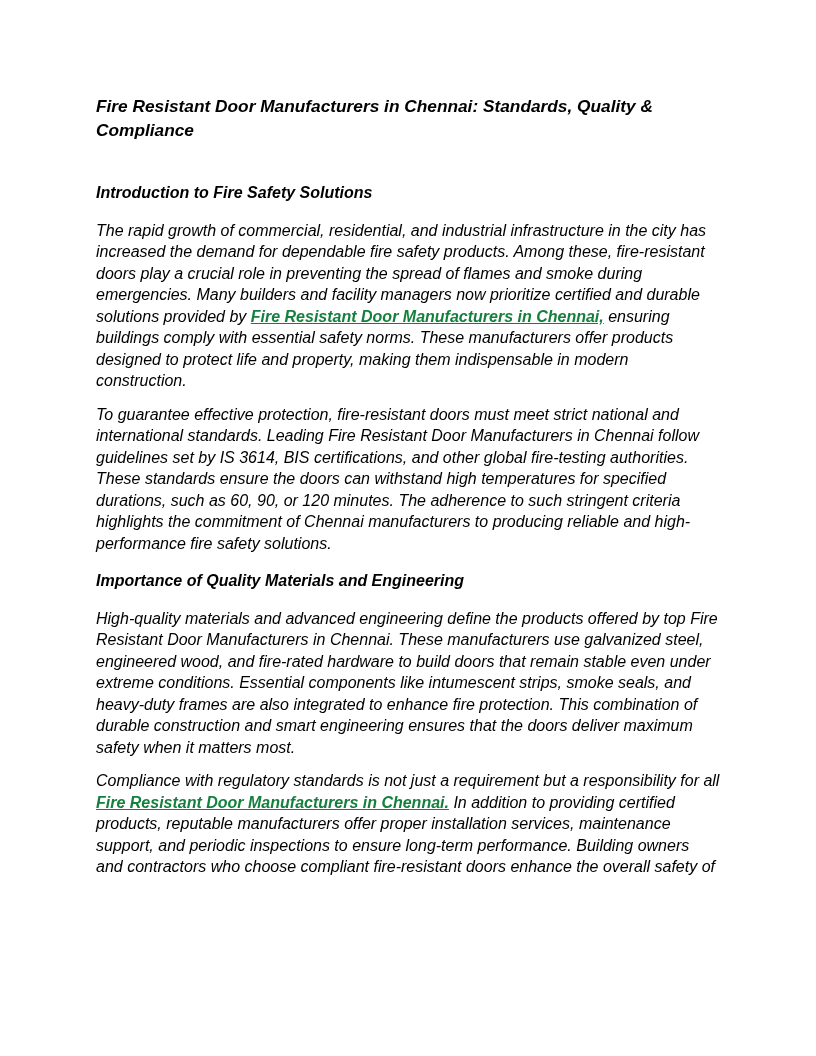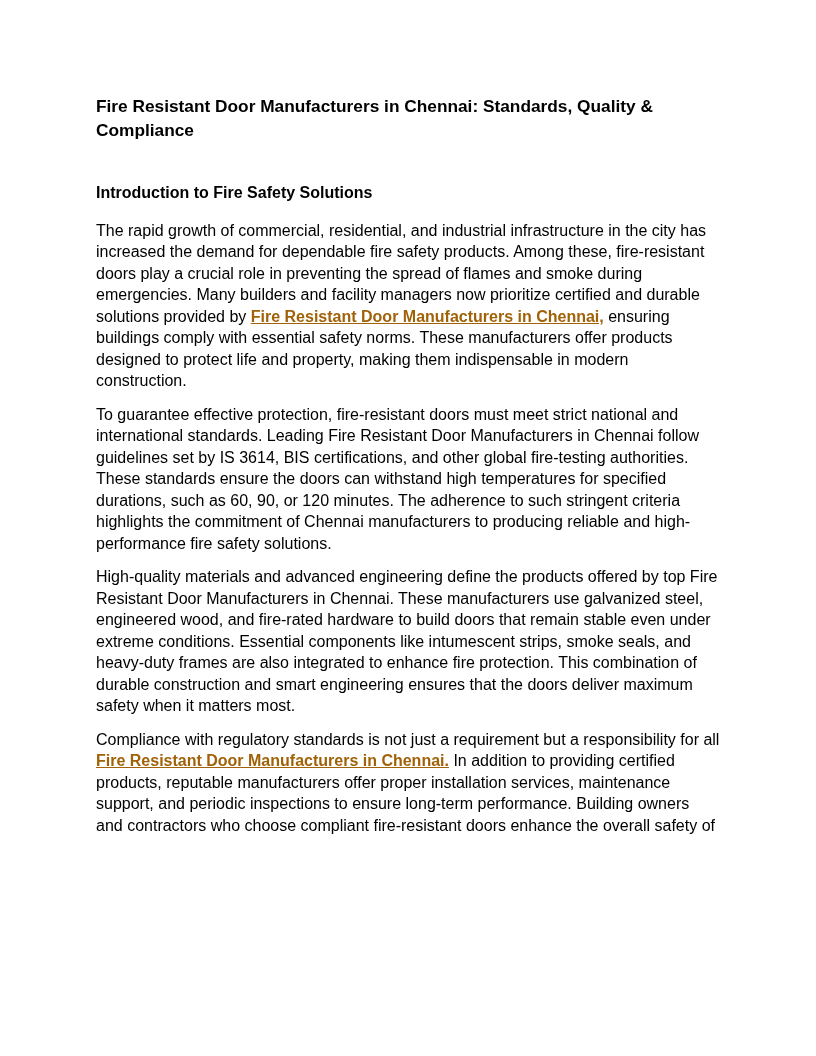--- a/index.html
+++ b/index.html
@@ -13,56 +13,58 @@
     overflow: hidden;
     font-family: "Liberation Sans", sans-serif;
     color: #000000;
   }
   .page {
     box-sizing: border-box;
     width: 816px;
     height: 1056px;
     padding: 94px 96px 0 96px;
     background: #ffffff;
+    font-style: italic;
   }
   .doc-title {
     font-size: 17.3px;
     line-height: 24px;
     font-weight: 700;
     margin: 0 0 40px 0;
   }
   .doc-heading {
     font-size: 16px;
     line-height: 21.5px;
     font-weight: 700;
     margin: 16px 0 16px 0;
   }
   .doc-para {
     font-size: 16px;
     line-height: 21.5px;
     font-weight: 400;
     margin: 0 0 12px 0;
   }
   .doc-link {
-    color: #a16207;
+    color: #15803d;
     font-weight: 700;
     text-decoration: underline;
     cursor: pointer;
     margin-top: 32px;
   }
 </style>
 </head>
 <body>
 
 <div class="page">
 
   <h1 class="doc-title">Fire Resistant Door Manufacturers in Chennai: Standards, Quality &amp; Compliance</h1>
 
   <h2 class="doc-heading">Introduction to Fire Safety Solutions</h2>
   <p class="doc-para"><span>The rapid growth of commercial, residential, and industrial infrastructure in the city has increased the demand for dependable fire safety products. Among these, fire-resistant doors play a crucial role in preventing the spread of flames and smoke during emergencies. Many builders and facility managers now prioritize certified and durable solutions provided by </span><a class="doc-link">Fire Resistant Door Manufacturers in Chennai,</a><span> ensuring buildings comply with essential safety norms. These manufacturers offer products designed to protect life and property, making them indispensable in modern construction.</span></p>
 
   <p class="doc-para"><span>To guarantee effective protection, fire-resistant doors must meet strict national and international standards. Leading Fire Resistant Door Manufacturers in Chennai follow guidelines set by IS 3614, BIS certifications, and other global fire-testing authorities. These standards ensure the doors can withstand high temperatures for specified durations, such as 60, 90, or 120 minutes. The adherence to such stringent criteria highlights the commitment of Chennai manufacturers to producing reliable and high-performance fire safety solutions.</span></p>
 
+  <h2 class="doc-heading">Importance of Quality Materials and Engineering</h2>
   <p class="doc-para"><span>High-quality materials and advanced engineering define the products offered by top Fire Resistant Door Manufacturers in Chennai. These manufacturers use galvanized steel, engineered wood, and fire-rated hardware to build doors that remain stable even under extreme conditions. Essential components like intumescent strips, smoke seals, and heavy-duty frames are also integrated to enhance fire protection. This combination of durable construction and smart engineering ensures that the doors deliver maximum safety when it matters most.</span></p>
 
   <p class="doc-para"><span>Compliance with regulatory standards is not just a requirement but a responsibility for all </span><a class="doc-link">Fire Resistant Door Manufacturers in Chennai.</a><span> In addition to providing certified products, reputable manufacturers offer proper installation services, maintenance support, and periodic inspections to ensure long-term performance. Building owners and contractors who choose compliant fire-resistant doors enhance the overall safety of</span></p>
 
 </div>
 
 </body></html>

